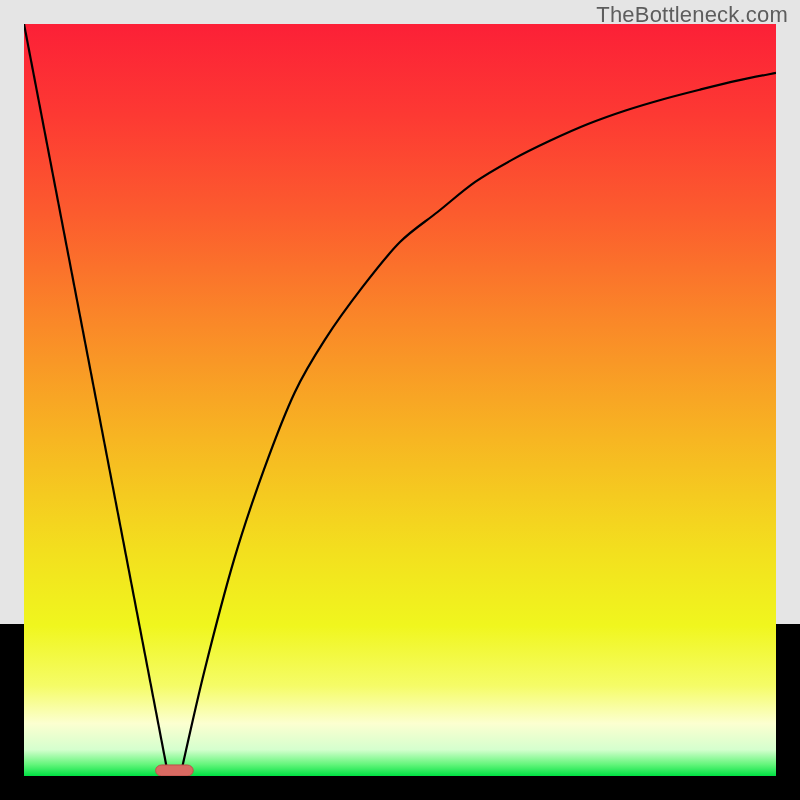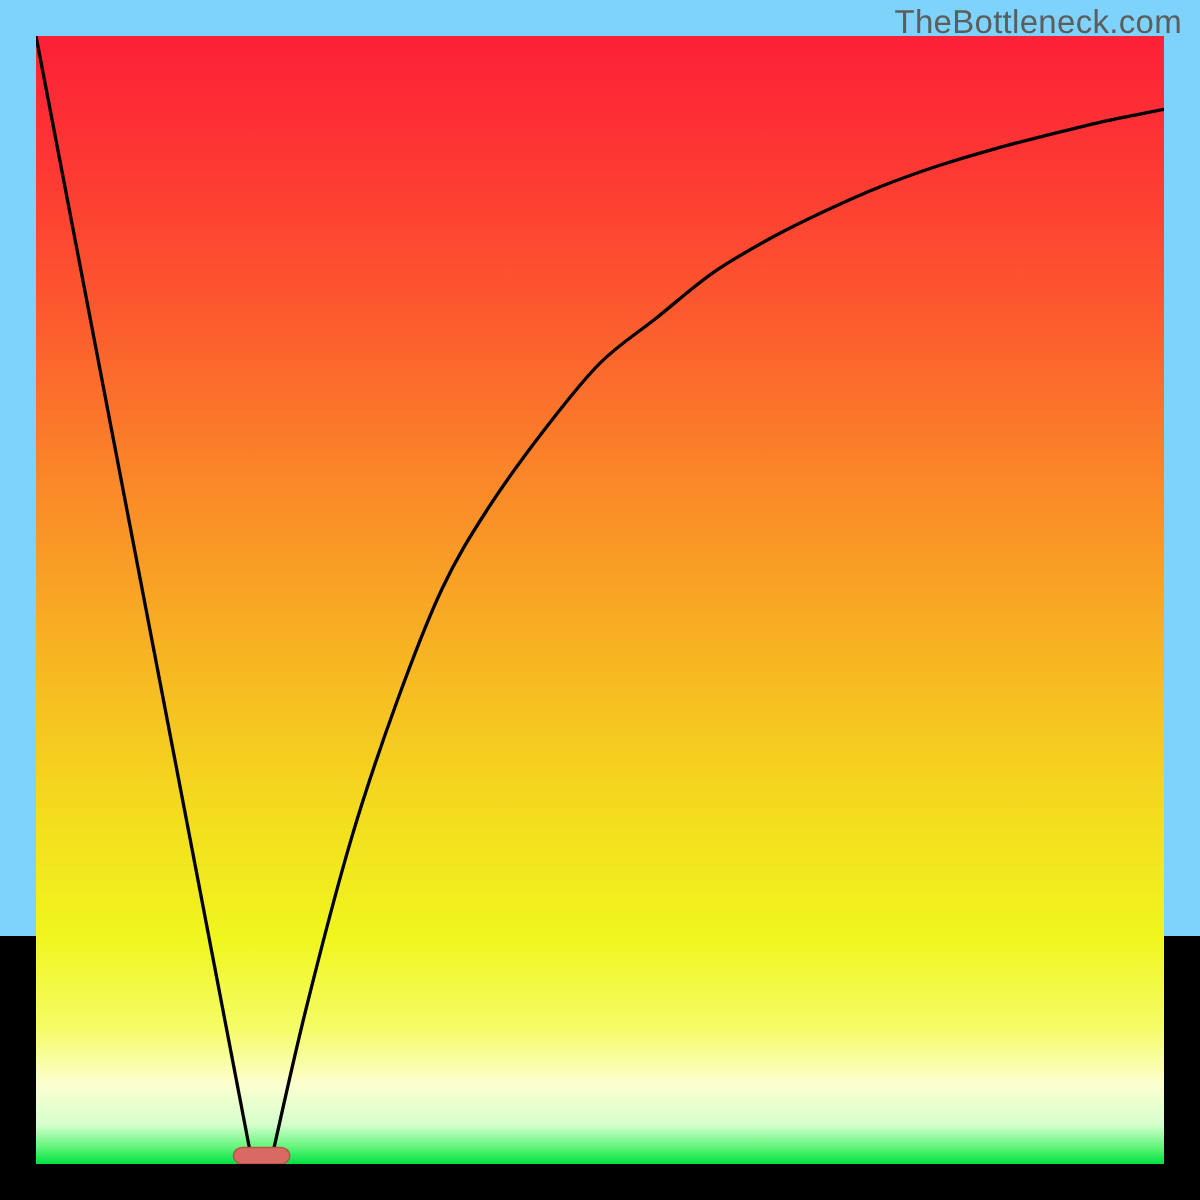--- a/index.html
+++ b/index.html
@@ -8,21 +8,21 @@
     width: 800px;
     height: 800px;
     overflow: hidden;
     background: #000;
     font-family: Arial, Helvetica, sans-serif;
   }
   .frame {
     position: absolute;
     top: 0; left: 0;
     width: 800px; height: 624px;
-    background: #7dd3fc;
+    background: #e5e5e5;
   }
   .plot {
     position: absolute;
     top: 24px;
     left: 24px;
     width: 752px;
     height: 752px;
   }
   .watermark {
     position: absolute;

